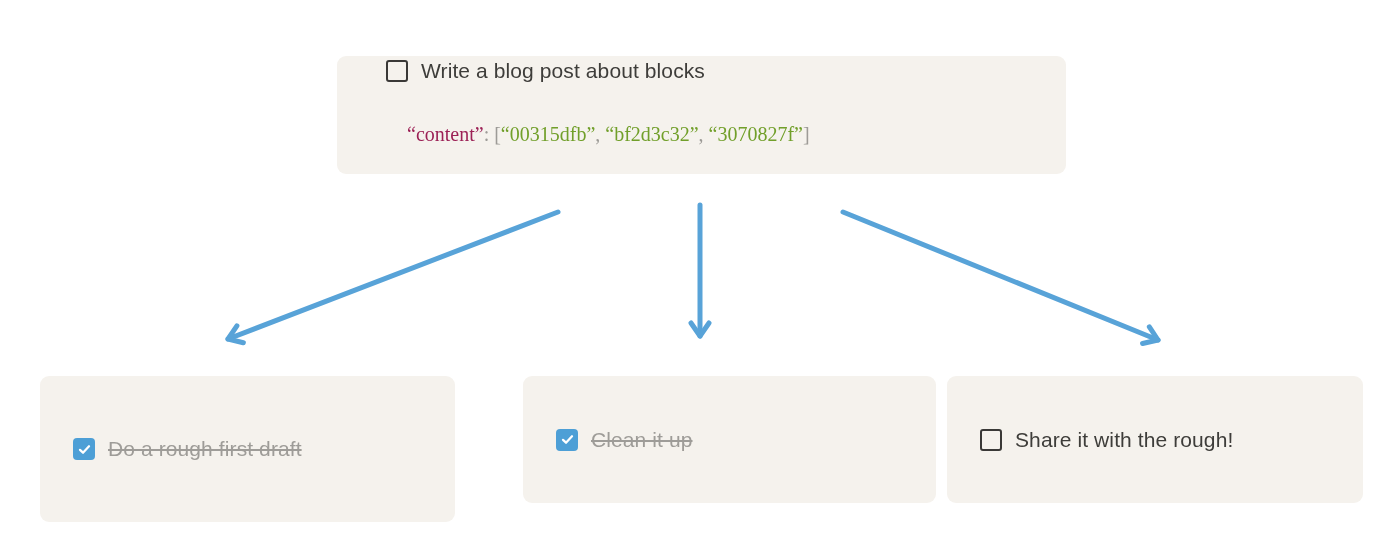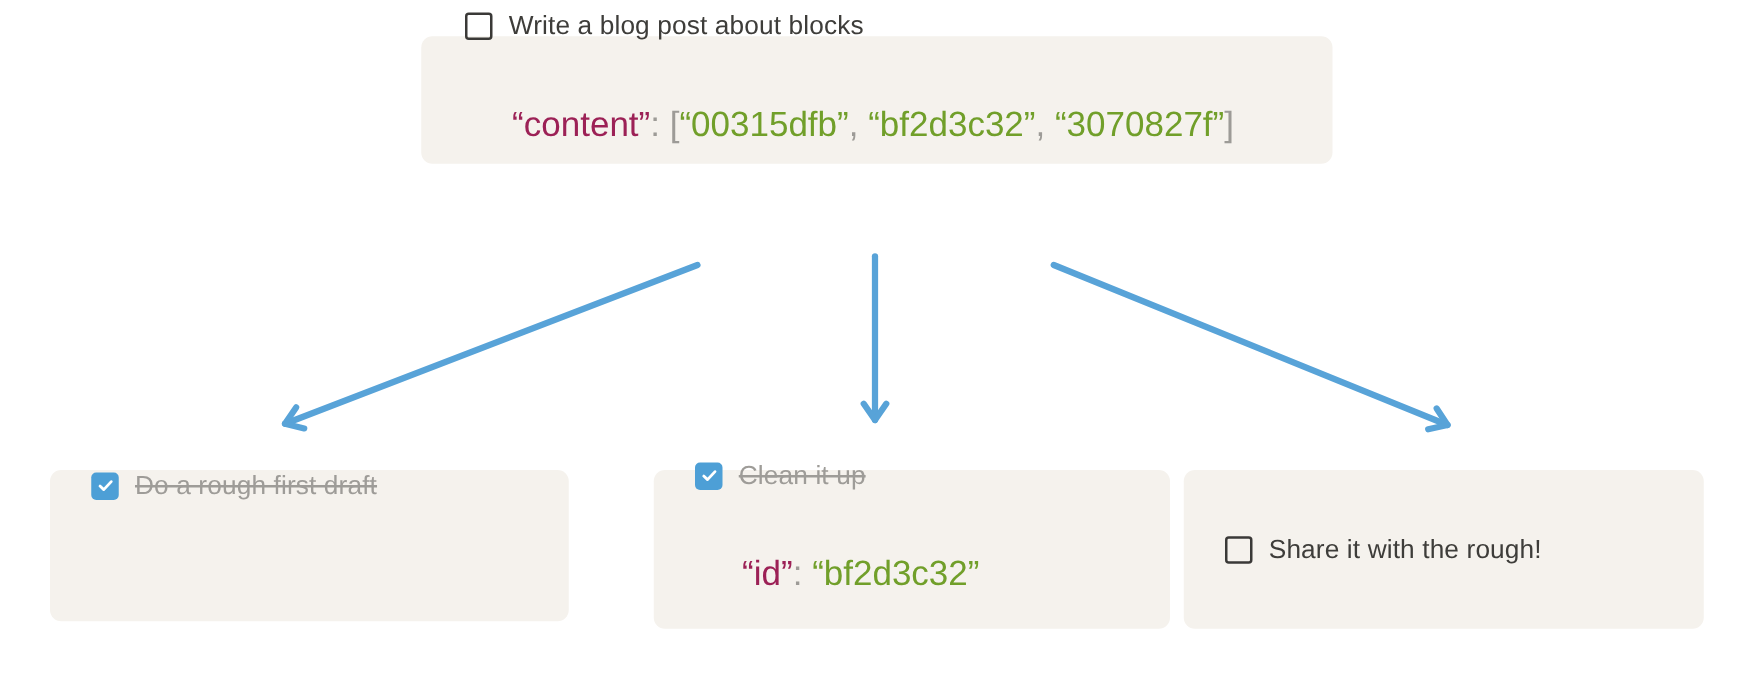--- a/index.html
+++ b/index.html
@@ -14,22 +14,22 @@
     position:absolute;
     background:var(--card-background);
     border-radius:9px;
     display:flex;
     flex-direction:column;
     justify-content:center;
     gap:13px;
     box-sizing:border-box;
     padding:0 24px;
   }
-  .card-parent{left:337px;top:29px;width:729px;height:102px;padding:0 26px;}
-  .card-child-1{left:40px;top:376px;width:415px;height:121px;justify-content:space-between;}
+  .card-parent{left:337px;top:56px;width:729px;height:118px;padding:0 40px;}
+  .card-child-1{left:40px;top:376px;width:415px;height:146px;}
   .card-child-2{left:523px;top:376px;width:413px;height:127px;}
   .card-child-3{left:947px;top:376px;width:416px;height:127px;}
 
   .todo-row{
     display:flex;
     align-items:center;
     gap:13px;
     margin-left:9px;
   }
   .todo-label{
@@ -58,22 +58,22 @@
     background:transparent;
   }
   .checkbox.checked{
     border:none;
     border-radius:4px;
     background:var(--checkbox-checked-blue);
   }
   .checkbox.checked svg{width:15px;height:15px;display:block;}
 
   .code-row{
-    font-family:Liberation Sans, sans-serif;
-    font-size:28px;
+    font-family:Liberation Serif, serif;
+    font-size:20px;
     line-height:1.25;
     white-space:pre;
   }
   .code-key{color:var(--code-key-maroon);}
   .code-punct{color:var(--code-punct-gray);}
   .code-str{color:var(--code-string-green);}
 
   .arrows{
     position:absolute;
     left:0;top:0;
@@ -127,23 +127,20 @@
 
   <div class="card card-child-2">
     <div class="todo-row">
       <span class="checkbox checked">
         <svg viewBox="0 0 16 16">
           <path d="M3.2 8.4 L6.4 11.4 L12.8 4.6" stroke="#ffffff" stroke-width="2.4" fill="none" stroke-linecap="round" stroke-linejoin="round"></path>
         </svg>
       </span>
       <span class="todo-label done">Clean it up</span>
     </div>
-    <div class="code-row">
-      <span class="code-key">“id”</span><span class="code-punct">: </span><span class="code-str">“bf2d3c32”</span>
-    </div>
   </div>
 
   <div class="card card-child-3">
     <div class="todo-row">
       <span class="checkbox unchecked"></span>
       <span class="todo-label">Share it with the rough!</span>
     </div>
   </div>
 
 </div>

